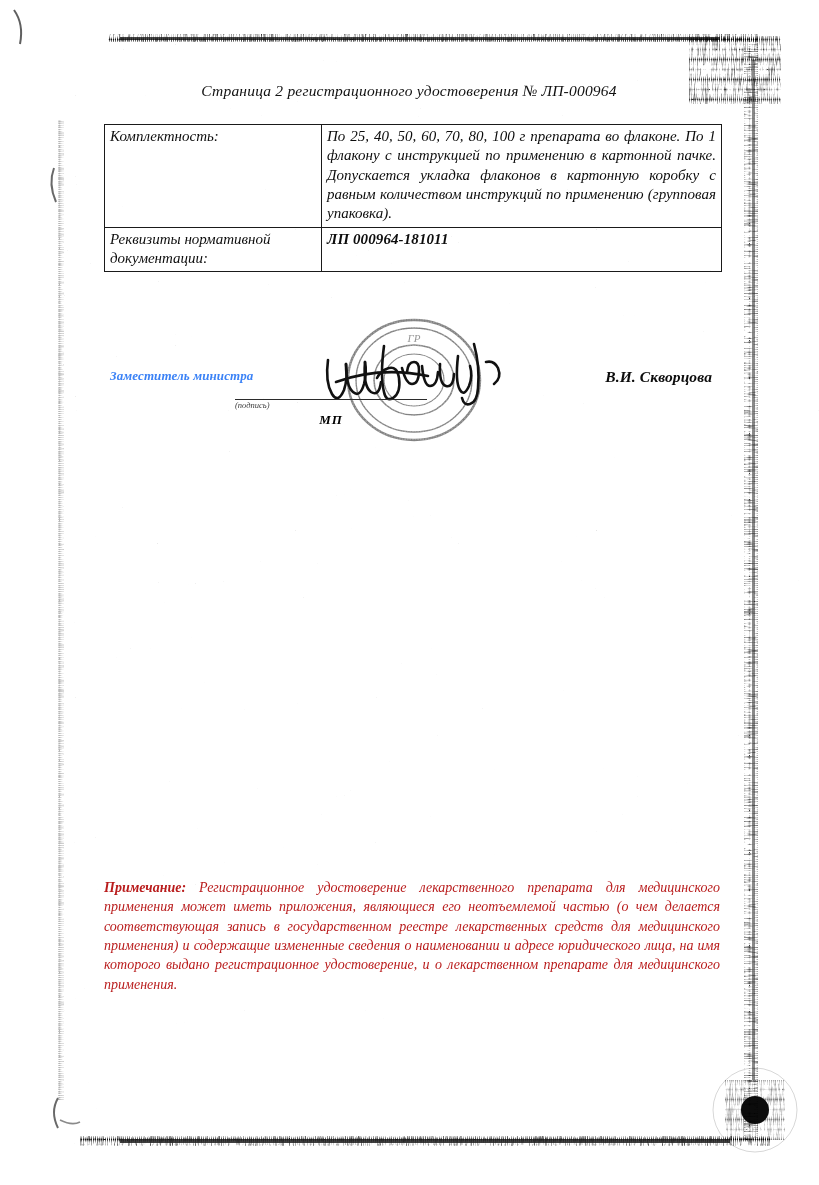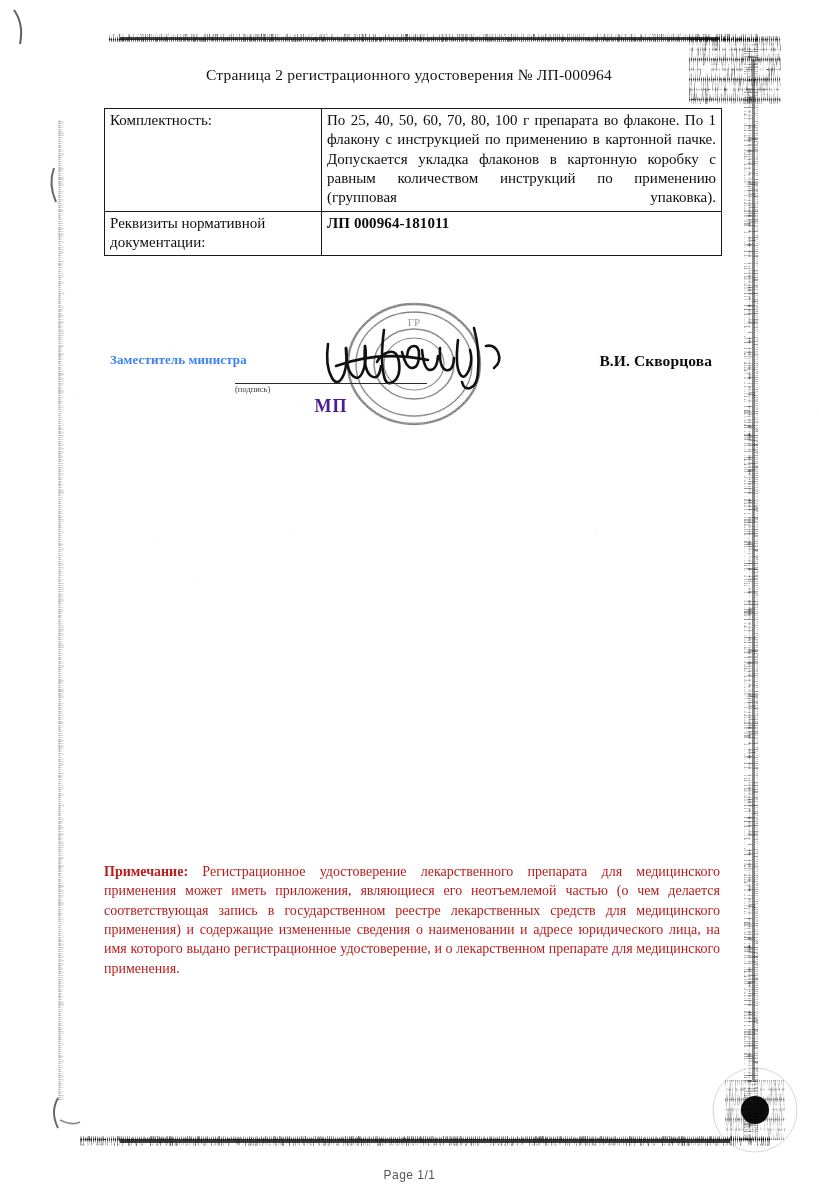--- a/index.html
+++ b/index.html
@@ -20,22 +20,22 @@
 
   
   .artifact { position: absolute; pointer-events: none; }
   .noise-layer { left: 0; top: 0; width: 819px; height: 1185px; opacity: .85; }
   .moire-layer { left: 0; top: 0; width: 819px; height: 1185px; opacity: .62; }
   .edge-layer  { left: 0; top: 0; width: 819px; height: 1185px; }
 
   
   .content {
     position: absolute;
-    left: 0; top: 0;
-    width: 819px; height: 835px;
+    left: 0; top: 16px;
+    width: 819px; height: 835px; font-style: italic;
   }
 
   .doc-header {
     position: absolute;
     left: 104px;
     top: 66px;
     width: 610px;
     text-align: center;
     font-size: 15.5px;
     letter-spacing: .2px;
@@ -109,23 +109,23 @@
     text-align: left;
     font-size: 8.5px;
     color: #3a3a3a;
   }
   .mp-mark {
     position: absolute;
     left: 235px;
     top: 396px;
     width: 192px;
     text-align: center;
-    font-size: 18px;
+    font-size: 13px;
     font-weight: bold;
-    color: #4c1d95;
+    color: #000000;
     letter-spacing: 1px;
   }
   .signature-ink {
     position: absolute;
     left: 318px;
     top: 322px;
     width: 210px;
     height: 72px;
   }
   .stamp {

